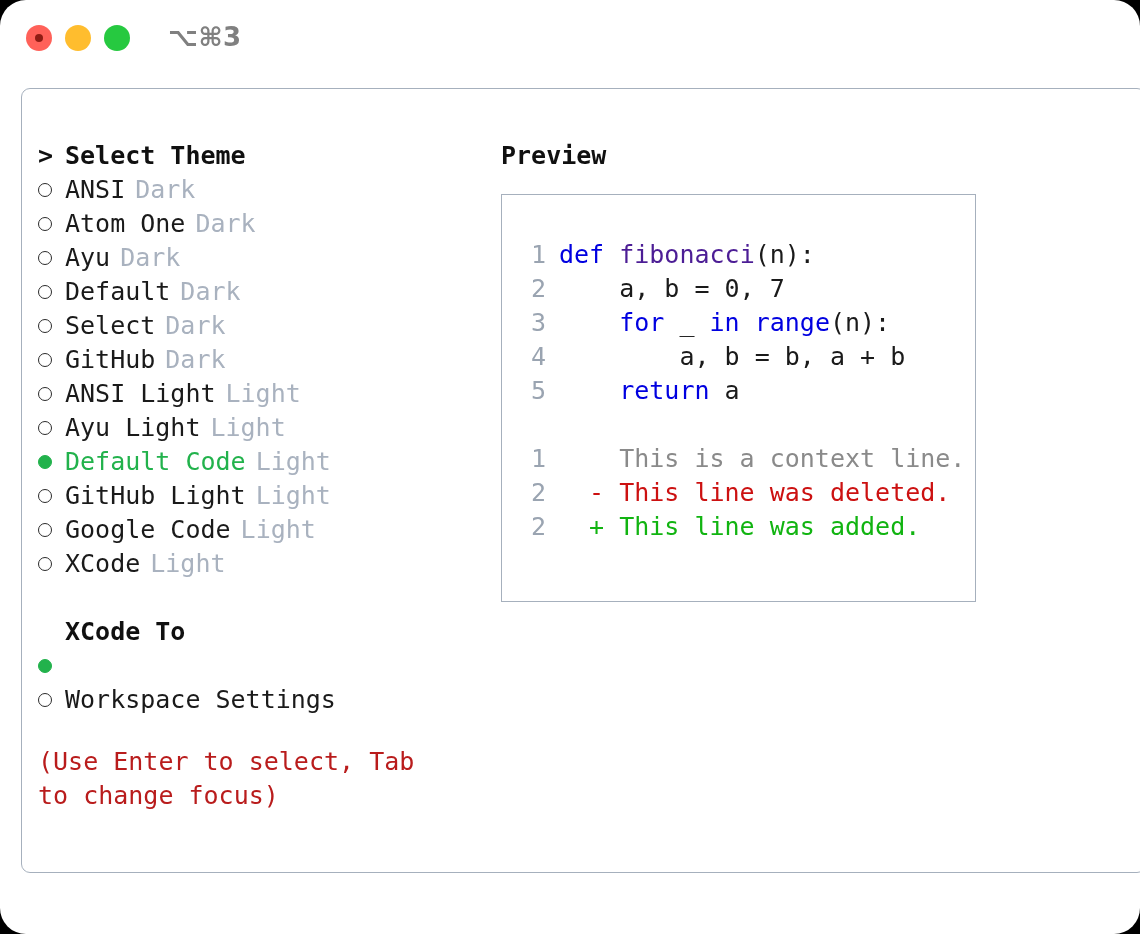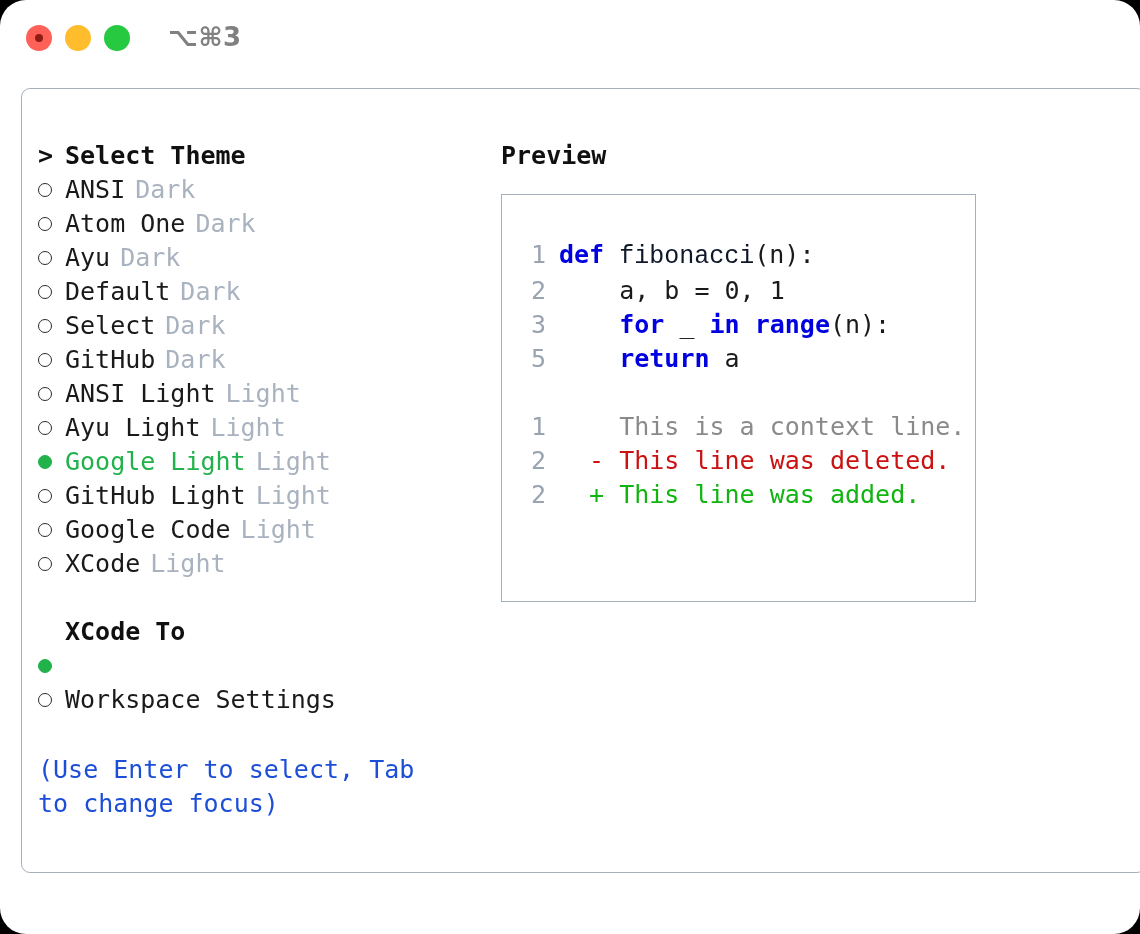--- a/index.html
+++ b/index.html
@@ -129,24 +129,24 @@
     border-color: #22b24c;
   }
   .opt-label { color: #1a1a1a; text-align: right; }
   .opt-row.selected .opt-label { color: #22b24c; }
   .opt-tag {
     color: #a9b2bf;
     margin-left: 10px;
   }
   .spacer-row { height: 34px; }
   .hint {
-    margin-top: 36px;
-    font-size: 25px;
-    line-height: 34px;
-    color: #1d4ed8;
+    margin-top: 28px;
+    font-size: 25px;
+    line-height: 34px;
+    color: #b91c1c;
     width: 420px;
   }
   
   .right-col {
     position: absolute;
     left: 479px;
     top: 50px;
     width: 500px;
   }
   .preview-title {
@@ -172,22 +172,22 @@
     white-space: pre;
     color: #1a1a1a;
   }
   .lineno {
     display: inline-block;
     width: 28px;
     text-align: right;
     color: #9aa4b1;
   }
   .gutter-gap { display: inline-block; width: 13px; }
-  .kw      { color: #0000e0; font-weight: bold; }
-  .fn      { color: #0f172a; font-family: Liberation Mono, monospace; }
+  .kw      { color: #0000e0; }
+  .fn      { color: #4c1d95; }
   .plain   { color: #1a1a1a; }
   .ctx     { color: #8a8a8a; }
   .del     { color: #cc1111; }
   .add     { color: #11b411; }
   .blank-line { height: 34px; }
 </style>
 </head>
 <body>
 
 <div class="window">
@@ -210,21 +210,21 @@
 
         <div id="theme-list">
             <div class="opt-row"><span class="radio"><span class="dot"></span></span><span class="opt-label">ANSI</span><span class="opt-tag">Dark</span></div>
             <div class="opt-row"><span class="radio"><span class="dot"></span></span><span class="opt-label">Atom One</span><span class="opt-tag">Dark</span></div>
             <div class="opt-row"><span class="radio"><span class="dot"></span></span><span class="opt-label">Ayu</span><span class="opt-tag">Dark</span></div>
             <div class="opt-row"><span class="radio"><span class="dot"></span></span><span class="opt-label">Default</span><span class="opt-tag">Dark</span></div>
             <div class="opt-row"><span class="radio"><span class="dot"></span></span><span class="opt-label">Select</span><span class="opt-tag">Dark</span></div>
             <div class="opt-row"><span class="radio"><span class="dot"></span></span><span class="opt-label">GitHub</span><span class="opt-tag">Dark</span></div>
             <div class="opt-row"><span class="radio"><span class="dot"></span></span><span class="opt-label">ANSI Light</span><span class="opt-tag">Light</span></div>
             <div class="opt-row"><span class="radio"><span class="dot"></span></span><span class="opt-label">Ayu Light</span><span class="opt-tag">Light</span></div>
-            <div class="opt-row selected"><span class="radio"><span class="dot"></span></span><span class="opt-label">Google Light</span><span class="opt-tag">Light</span></div>
+            <div class="opt-row selected"><span class="radio"><span class="dot"></span></span><span class="opt-label">Default Code</span><span class="opt-tag">Light</span></div>
             <div class="opt-row"><span class="radio"><span class="dot"></span></span><span class="opt-label">GitHub Light</span><span class="opt-tag">Light</span></div>
             <div class="opt-row"><span class="radio"><span class="dot"></span></span><span class="opt-label">Google Code</span><span class="opt-tag">Light</span></div>
             <div class="opt-row"><span class="radio"><span class="dot"></span></span><span class="opt-label">XCode</span><span class="opt-tag">Light</span></div>
           </div>
 
         <div class="spacer-row"></div>
 
         <div class="section-header"><span class="marker-col"></span><span>XCode To</span></div>
 
         <div id="apply-list">
@@ -233,22 +233,23 @@
           </div>
 
         <div class="hint">(Use Enter to select, Tab to change focus)</div>
       </div>
 
       <div class="right-col">
         <div class="preview-title">Preview</div>
         <div class="code-box">
           <div id="code-lines">
               <div class="code-line"><span class="lineno">1</span><span class="gutter-gap"></span><span class="kw">def</span><span class="plain"> </span><span class="fn">fibonacci</span><span class="plain">(n):</span></div>
-              <div class="code-line"><span class="lineno">2</span><span class="gutter-gap"></span><span class="plain">    a, b = 0, 1</span></div>
+              <div class="code-line"><span class="lineno">2</span><span class="gutter-gap"></span><span class="plain">    a, b = 0, 7</span></div>
               <div class="code-line"><span class="lineno">3</span><span class="gutter-gap"></span><span class="plain">    </span><span class="kw">for</span><span class="plain"> _ </span><span class="kw">in</span><span class="plain"> </span><span class="kw">range</span><span class="plain">(n):</span></div>
+              <div class="code-line"><span class="lineno">4</span><span class="gutter-gap"></span><span class="plain">        a, b = b, a + b</span></div>
               <div class="code-line"><span class="lineno">5</span><span class="gutter-gap"></span><span class="plain">    </span><span class="kw">return</span><span class="plain"> a</span></div>
             </div>
           <div class="blank-line"></div>
           <div id="diff-lines">
               <div class="code-line"><span class="lineno">1</span><span class="gutter-gap"></span><span class="ctx">   </span><span class="ctx"> This is a context line.</span></div>
               <div class="code-line"><span class="lineno">2</span><span class="gutter-gap"></span><span class="del">  -</span><span class="del"> This line was deleted.</span></div>
               <div class="code-line"><span class="lineno">2</span><span class="gutter-gap"></span><span class="add">  +</span><span class="add"> This line was added.</span></div>
             </div>
         </div>
       </div>

